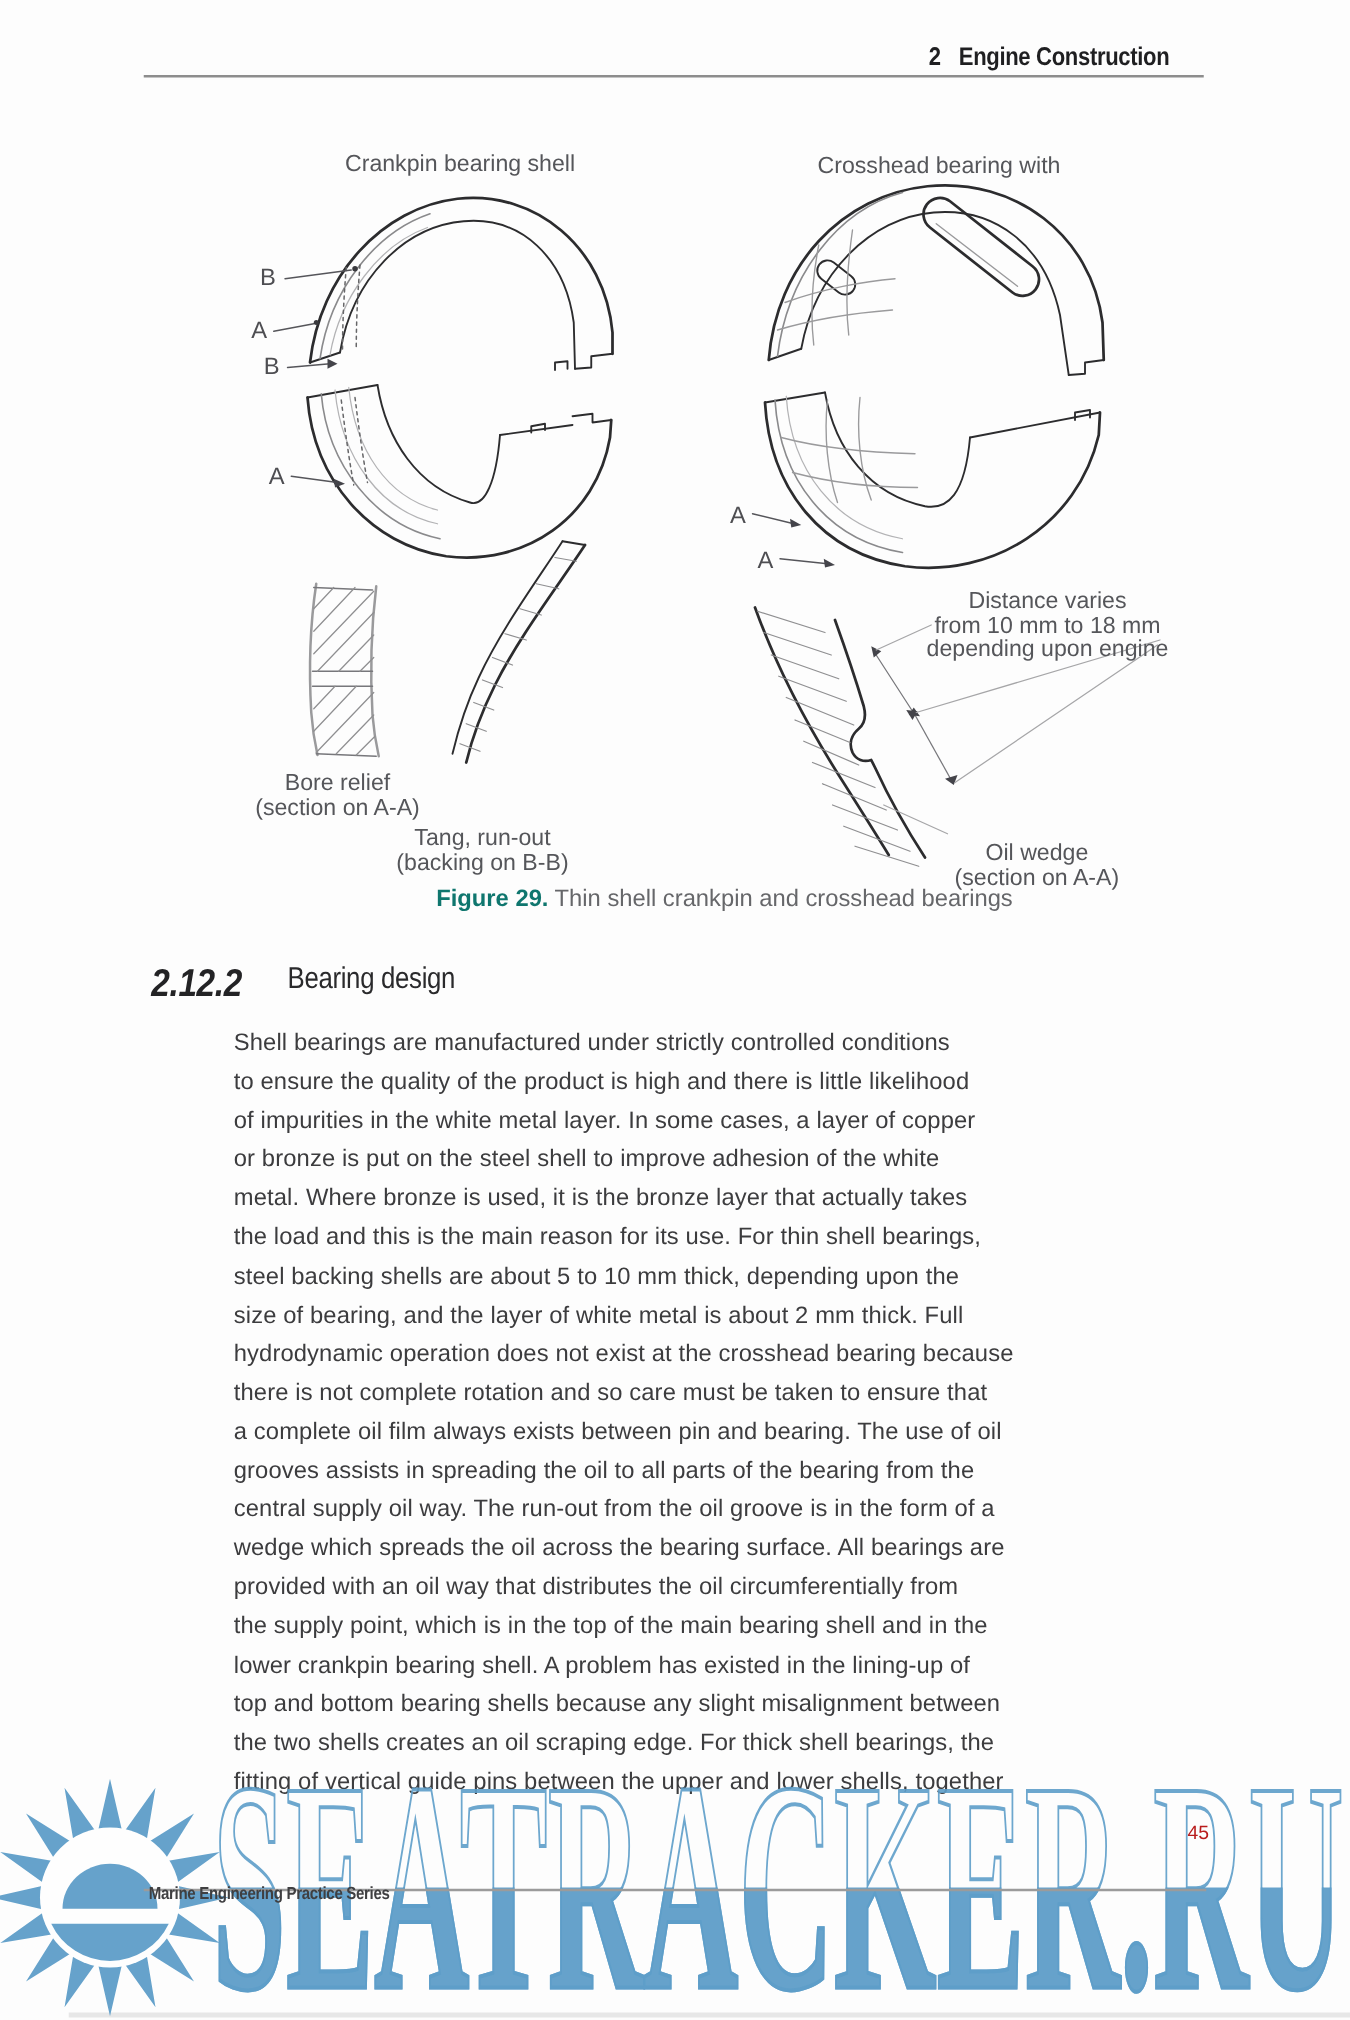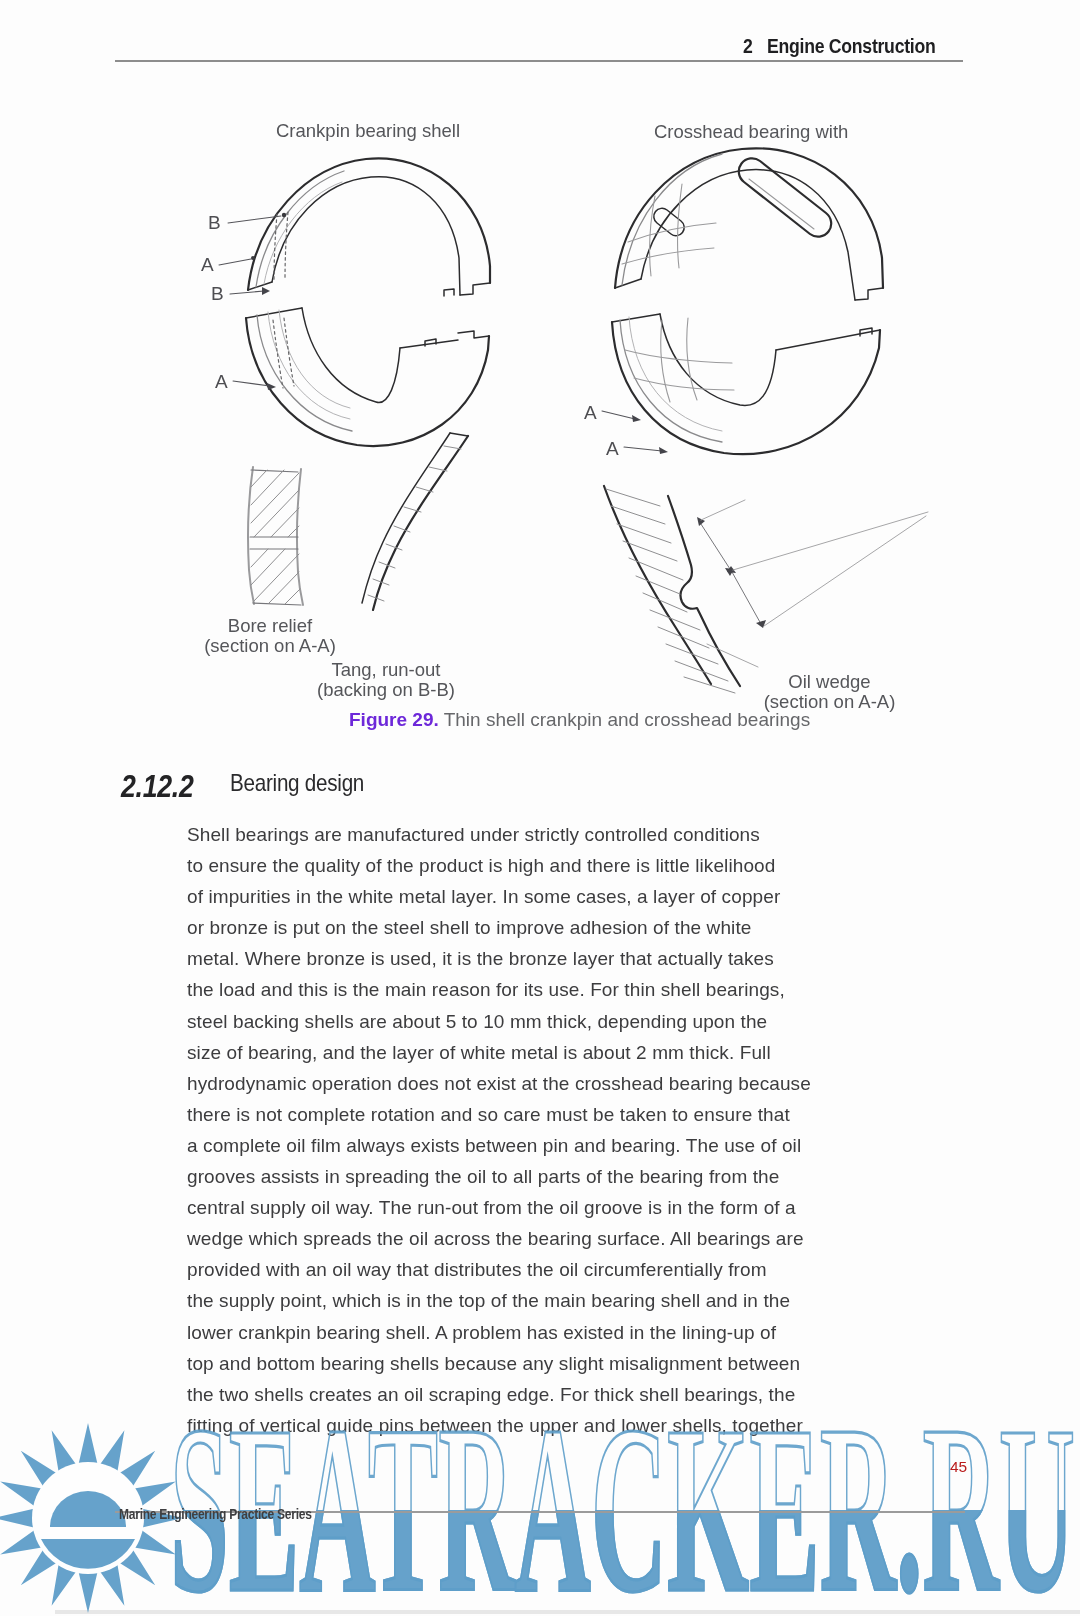--- a/index.html
+++ b/index.html
@@ -11,21 +11,21 @@
   .hdr{right:117px;top:34px;font-size:20.5px;color:#1f1f21;display:flex;gap:13px;align-items:baseline;z-index:2;}
   .hdr .num{font-weight:700;}
   .hdr .ttl{font-weight:600;}
   .rule-top{left:115px;top:60px;width:848px;height:2px;background:#8d8d8d;z-index:1;}
   .rule-bottom{left:115px;top:1511px;width:850px;height:1.5px;background:#9b9b9b;z-index:4;}
   
   .figlabel{font-size:18.5px;color:#55565a;z-index:2;margin-top:14px;}
   .callout{font-size:19px;color:#4e4e52;z-index:2;}
   .multiline{white-space:pre-line;line-height:19.5px;text-align:center;}
   .caption{left:349px;top:709px;font-size:19px;z-index:2;}
-  .caption .lead{font-weight:700;color:#6d28d9;}
+  .caption .lead{font-weight:700;color:#0f766e;}
   .caption .rest{color:#66676a;}
   
   .sec-num{left:121px;top:769px;font-size:31px;font-weight:700;color:#232325;z-index:2;font-style:italic;}
   .sec-title{left:196px;top:769px;font-size:24px;font-weight:500;color:#2a2a2c;z-index:2;margin-left:34px;}
   
   .body-text{left:187px;top:819px;width:790px;font-size:19px;line-height:31.1px;
              letter-spacing:.1px;color:#3c3c3e;white-space:pre-line;z-index:2;}
   
   .series{left:119px;top:1506px;font-size:14px;font-weight:600;color:#3f3f41;z-index:5;}
   .pagenum{left:950px;top:1458px;font-size:15.5px;color:#b91c1c;z-index:5;}
@@ -192,20 +192,23 @@
   <div class="abs figlabel" style="left:276px;top:106px;">Crankpin bearing shell</div>
   <div class="abs figlabel" style="left:654px;top:107px;">Crosshead bearing with</div>
 
   <span class="abs callout" style="left:208px;top:212px;">B</span>
   <span class="abs callout" style="left:201px;top:254px;">A</span>
   <span class="abs callout" style="left:211px;top:283px;">B</span>
   <span class="abs callout" style="left:215px;top:371px;">A</span>
   <span class="abs callout" style="left:584px;top:402px;">A</span>
   <span class="abs callout" style="left:606px;top:438px;">A</span>
 
+  <div class="abs figlabel multiline" style="left:740px;top:456px;width:196px;">Distance varies
+from 10 mm to 18 mm
+depending upon engine</div>
   <div class="abs figlabel multiline" style="left:200px;top:602px;width:140px;">Bore relief
 (section on A-A)</div>
   <div class="abs figlabel multiline" style="left:312px;top:646px;width:148px;">Tang, run-out
 (backing on B-B)</div>
   <div class="abs figlabel multiline" style="left:752px;top:658px;width:155px;">Oil wedge
 (section on A-A)</div>
 
   <div class="abs caption"><span class="lead">Figure 29.</span><span class="rest"> Thin shell crankpin and crosshead bearings</span></div>
 
   <div class="abs sec-num"><span class="cond">2.12.2</span></div>

